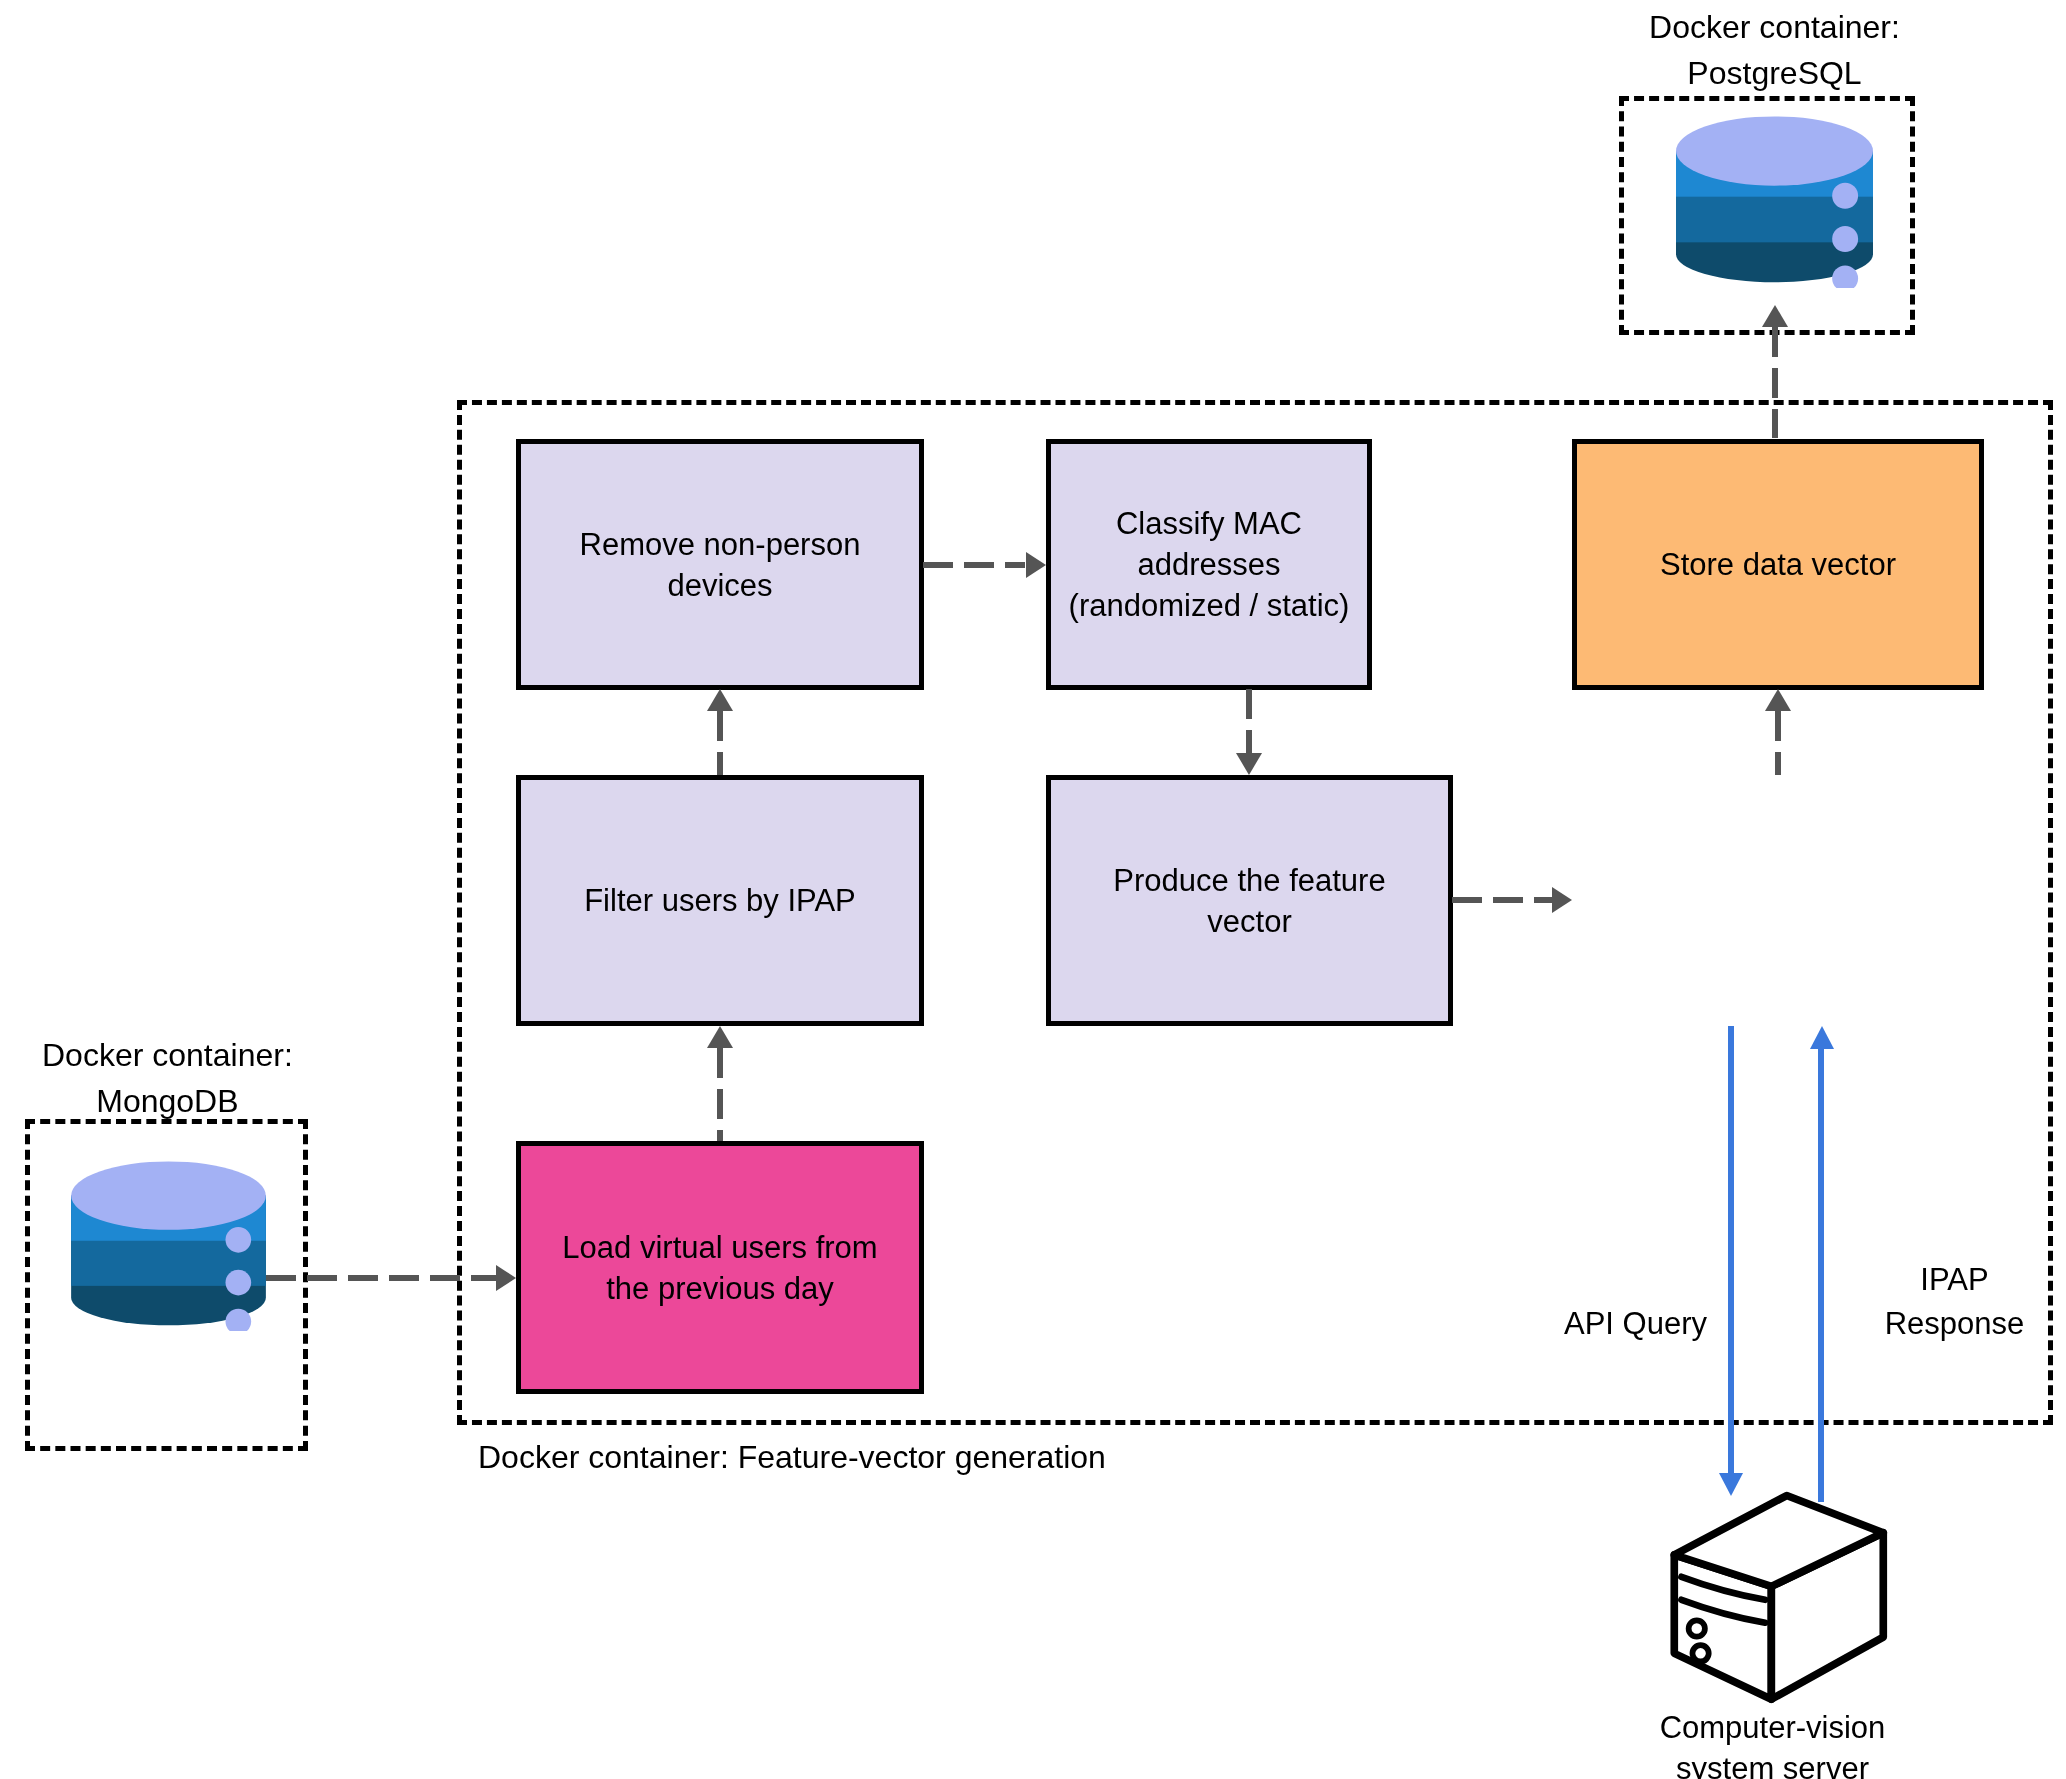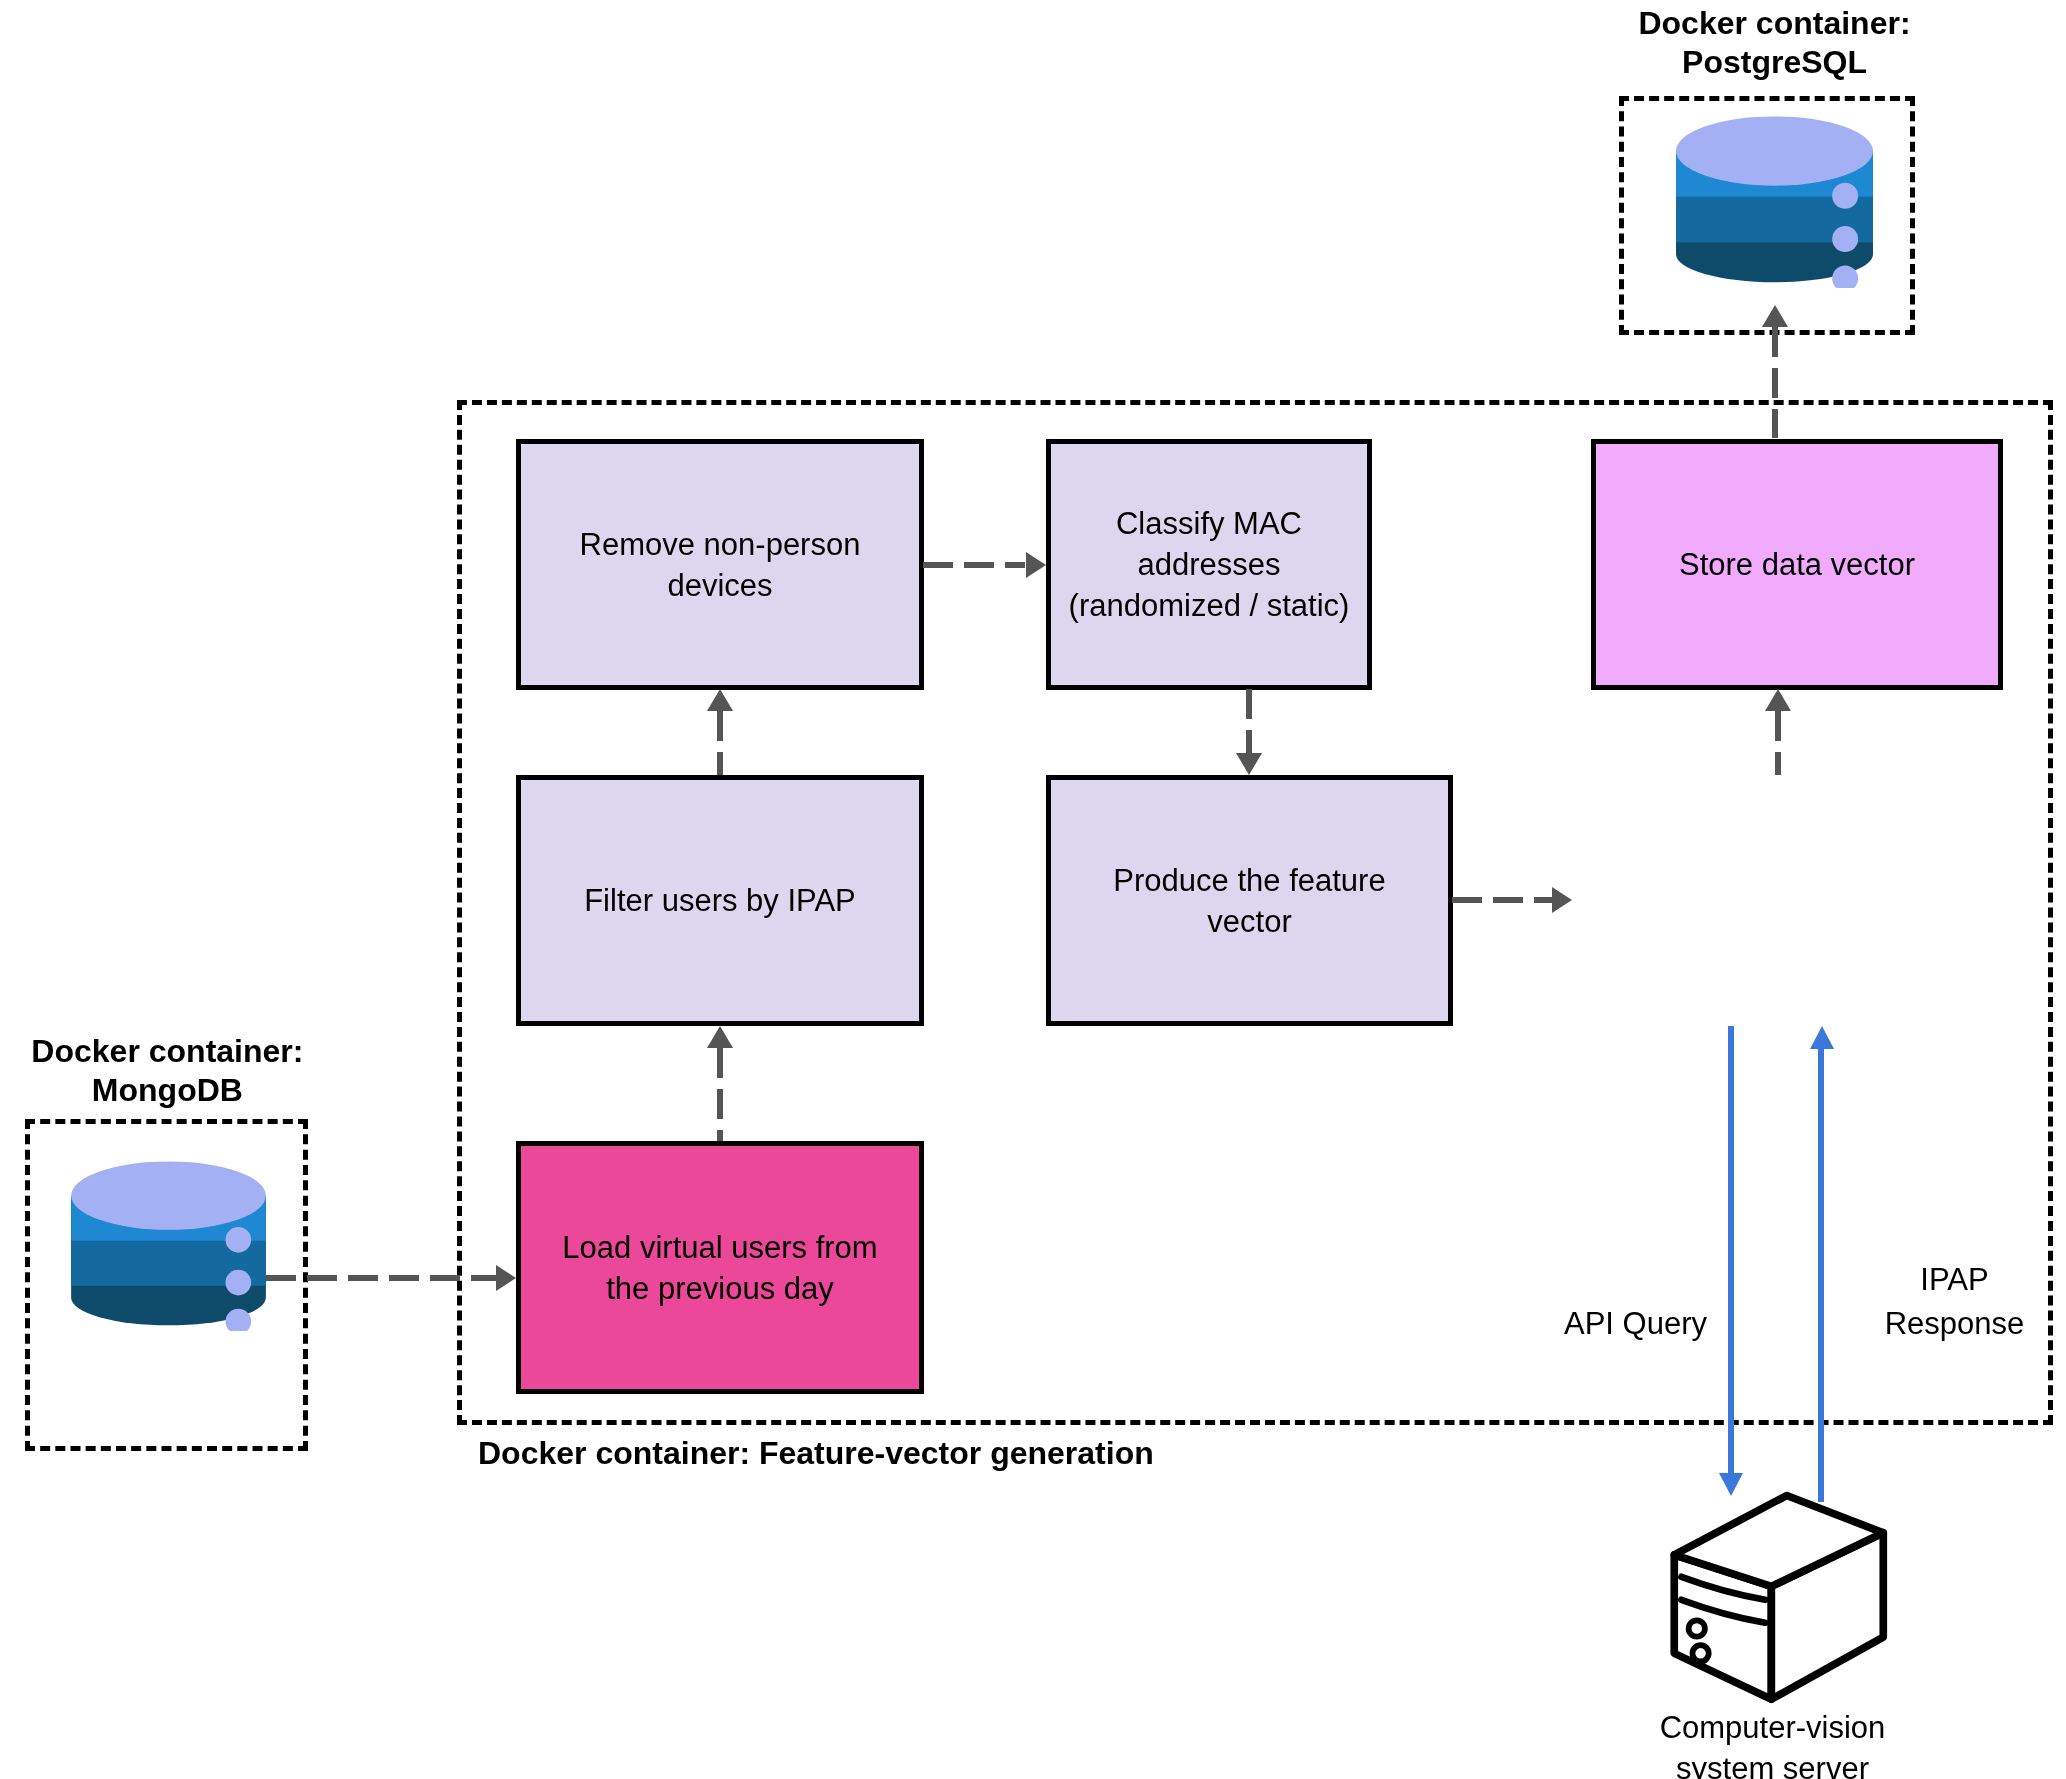--- a/index.html
+++ b/index.html
@@ -2,31 +2,31 @@
 <html style="font-size:7.7px"><head>
 <meta charset="utf-8">
 <style>
   html,body{margin:0;padding:0;background:#fff;}
   .canvas{position:relative;width:2066px;height:1779px;background:#ffffff;
           font-family:"Liberation Sans", sans-serif;color:#000;overflow:hidden;}
   .dashedbox{position:absolute;border:5.7px dashed #000;box-sizing:border-box;background:transparent;}
   .step{position:absolute;border:5.7px solid #000;box-sizing:border-box;
         display:flex;align-items:center;justify-content:center;text-align:center;
         font-size:31px;line-height:41px;white-space:pre-line;padding:0 6.7px;}
-  .title{position:absolute;font-weight:bold;font-size:32px;line-height:39px;
+  .title{position:absolute;font-weight:normal;font-size:32px;line-height:46px;
          text-align:center;white-space:pre-line;}
   .plain{position:absolute;font-size:31px;line-height:44px;white-space:pre-line;}
   .hline{position:absolute;height:6.2px;
          background:repeating-linear-gradient(90deg,#555555 0 30px,transparent 30px 41px);}
   .vline{position:absolute;width:6.2px;
          background:repeating-linear-gradient(180deg,#555555 0 30px,transparent 30px 41px);}
   .bline{position:absolute;width:6.2px;background:#3a78dc;}
   .head{position:absolute;width:0;height:0;}
   .fill-purple{background:#dcd7ee;}
-  .fill-blue{background:#f0abfc;margin-left:19px;}
+  .fill-blue{background:#fdba74;}
   .fill-green{background:#ec4899;}
 </style>
 </head>
 <body>
 
 <div class="canvas">
 
   <div class="title" style="left:1583px;top:3.8px;width:383px;">Docker container:
 PostgreSQL</div>
   <div class="dashedbox" style="left:1619px;top:96px;width:296px;height:239px;"></div>

